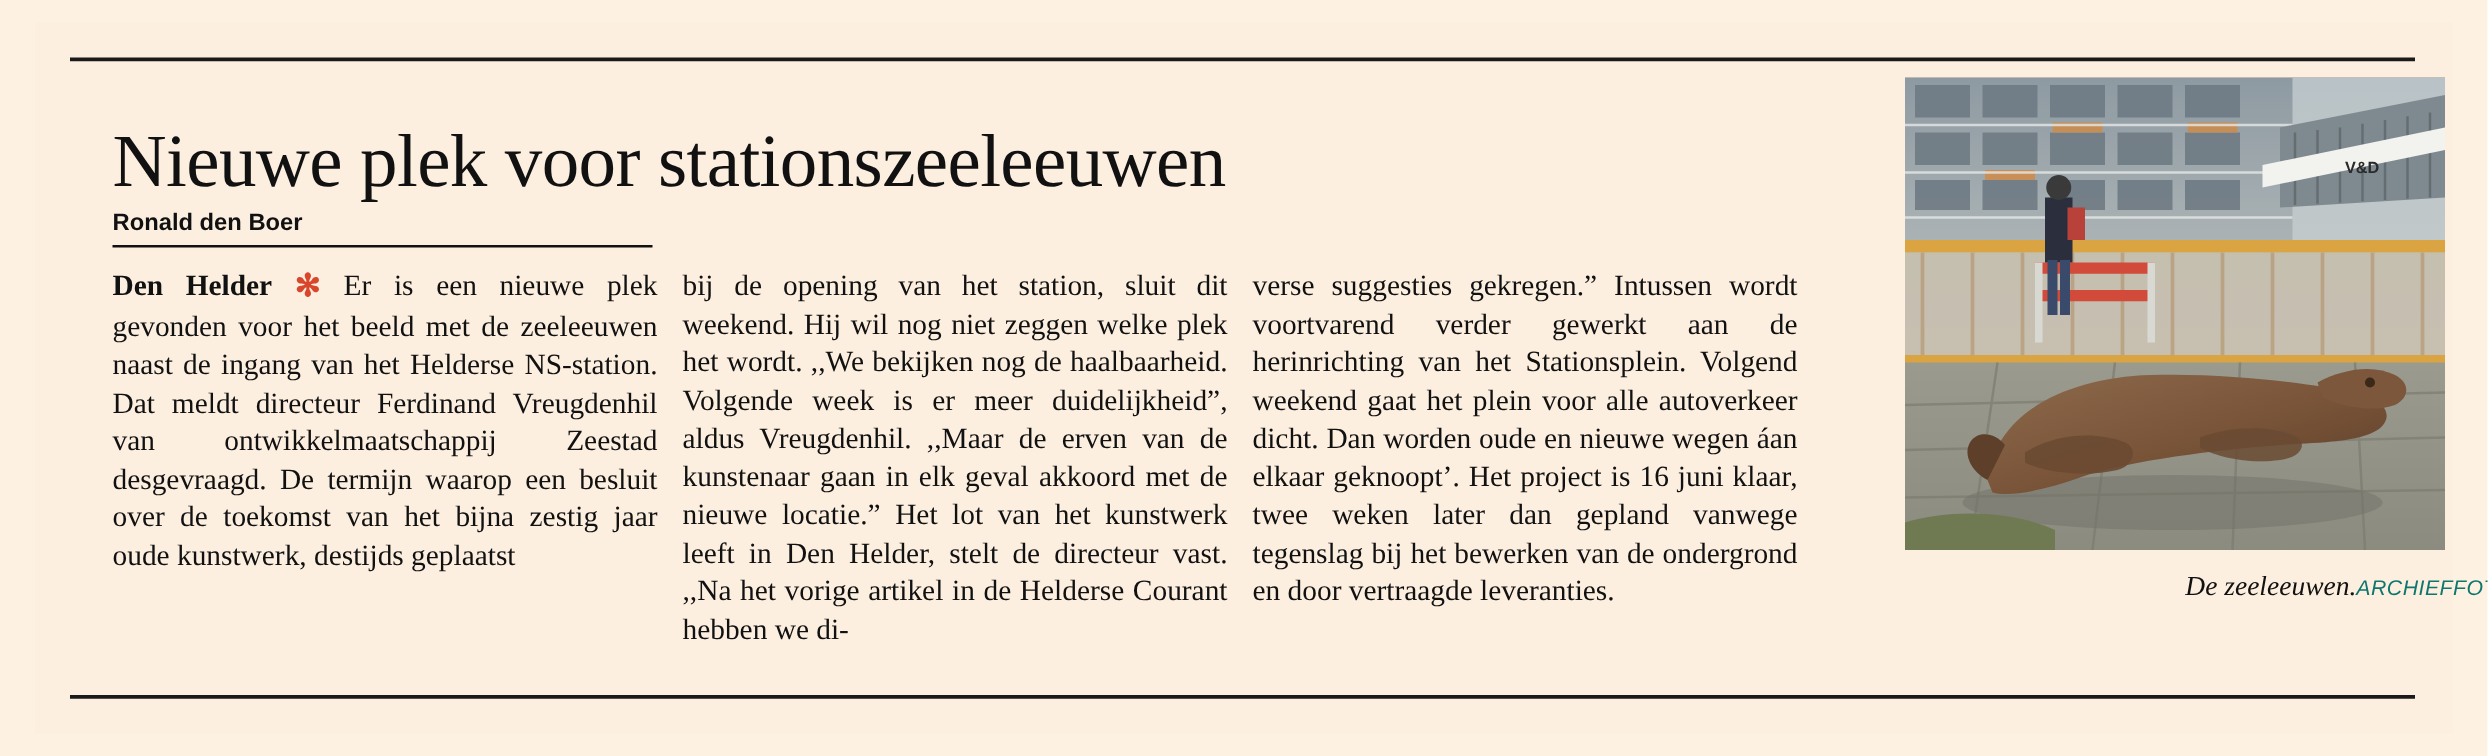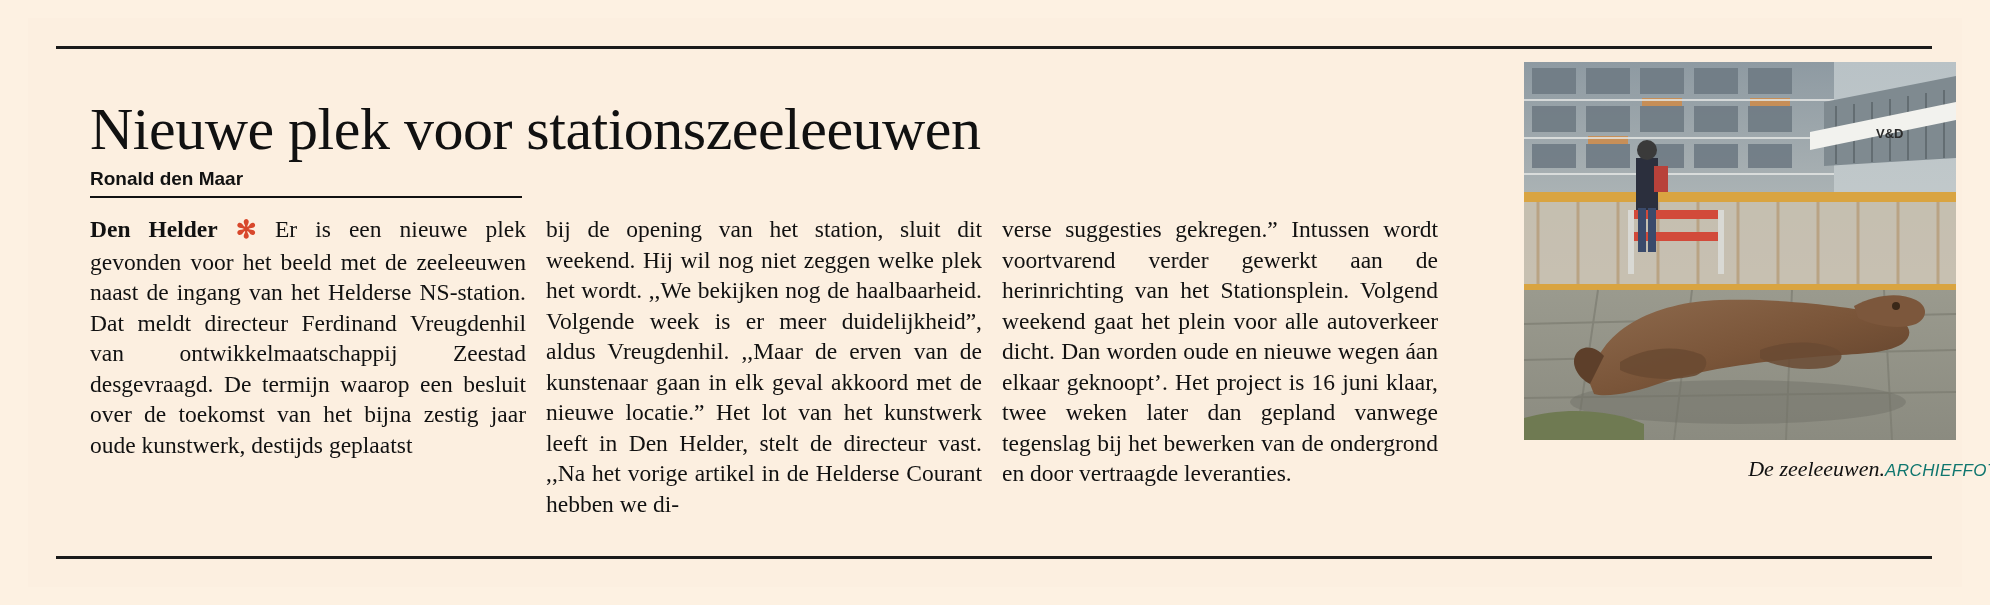--- a/index.html
+++ b/index.html
@@ -147,21 +147,21 @@
 <body>
 
 <div class="page">
   <div class="paper">
 
     <div class="rule-top"></div>
     <div class="rule-bottom"></div>
 
     <h1 class="headline">Nieuwe plek voor stationszeeleeuwen</h1>
 
-    <div class="byline">Ronald den Maar</div>
+    <div class="byline">Ronald den Boer</div>
     <div class="byline-rule"></div>
 
     <div class="columns">
 
       <div class="col">
         <p>
           <span class="dropline">Den Helder</span>
           <span class="asterisk">✻</span>
           <span>Er is een nieuwe plek gevonden voor het beeld met de zeeleeuwen naast de ingang van het Helderse NS-station.
 Dat meldt directeur Ferdinand Vreugdenhil van ontwikkelmaatschappij Zeestad desgevraagd. De termijn waarop een besluit over de toekomst van het bijna zestig jaar oude kunstwerk, destijds geplaatst</span>

